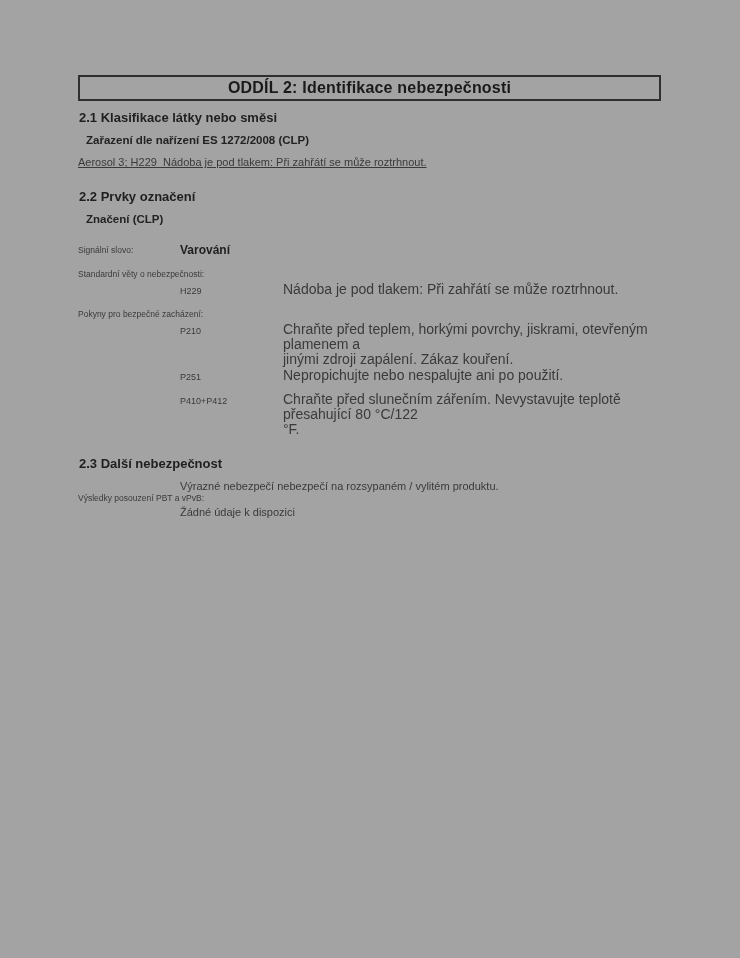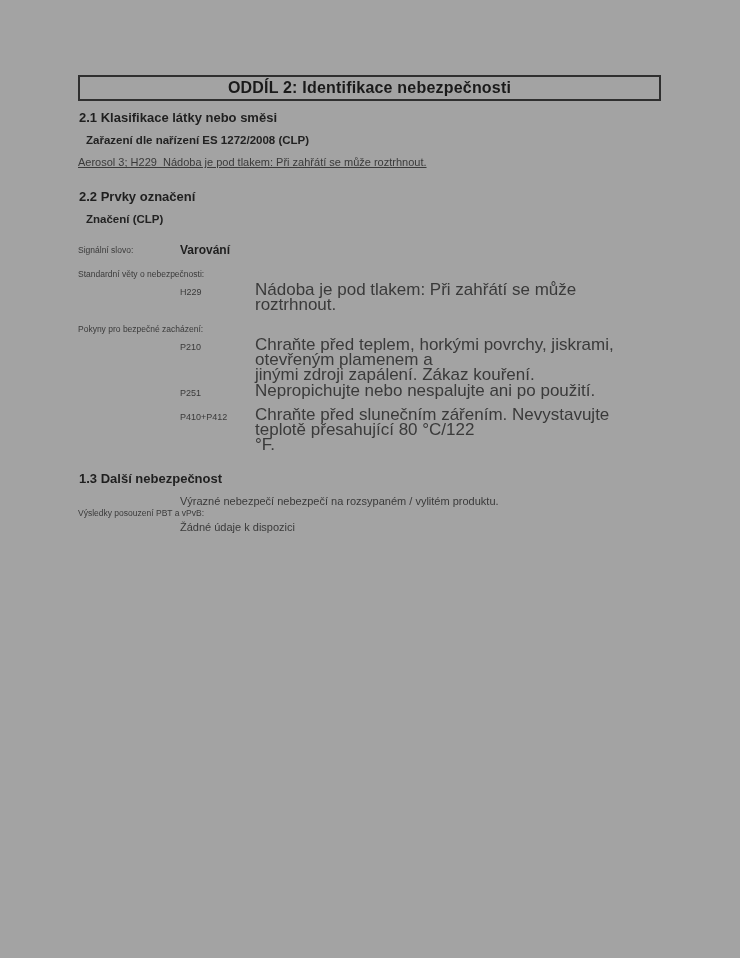--- a/index.html
+++ b/index.html
@@ -80,24 +80,25 @@
   }
   .statement-row .code {
     margin-left: 102px;
     flex: 0 0 75px;
     width: 75px;
     font-size: 9px;
     color: #3a3a3a;
   }
   .statement-row .stext {
     width: 405px;
-    font-size: 17px;
+    font-size: 14px;
     line-height: 15px;
     color: #3a3a3a;
     white-space: pre-wrap;
+    margin-left: 28px;
   }
   .row-tight { margin-top: 3px; }
   .row-close { margin-top: 1px; }
   .row-gap { margin-top: 9px; }
   .indented-text {
     margin: 0;
     margin-left: 102px;
     font-size: 11px;
     line-height: 14px;
     color: #3a3a3a;
@@ -143,18 +144,18 @@
   <div class="statement-row row-close">
     <span class="code">P251</span>
     <span class="stext">Nepropichujte nebo nespalujte ani po použití.</span>
   </div>
   <div class="statement-row row-gap">
     <span class="code">P410+P412</span>
     <span class="stext">Chraňte před slunečním zářením. Nevystavujte teplotě přesahující 80 °C/122
 °F.</span>
   </div>
 
-  <h2 class="h-section h-2-3">1.3 Další nebezpečnost</h2>
+  <h2 class="h-section h-2-3">2.3 Další nebezpečnost</h2>
   <p class="indented-text other-hazard-text">Výrazné nebezpečí nebezpečí na rozsypaném / vylitém produktu.</p>
   <div class="small-label pbt-label">Výsledky posouzení PBT a vPvB:</div>
   <p class="indented-text pbt-text">Žádné údaje k dispozici</p>
 
 </div>
 
 </body></html>

